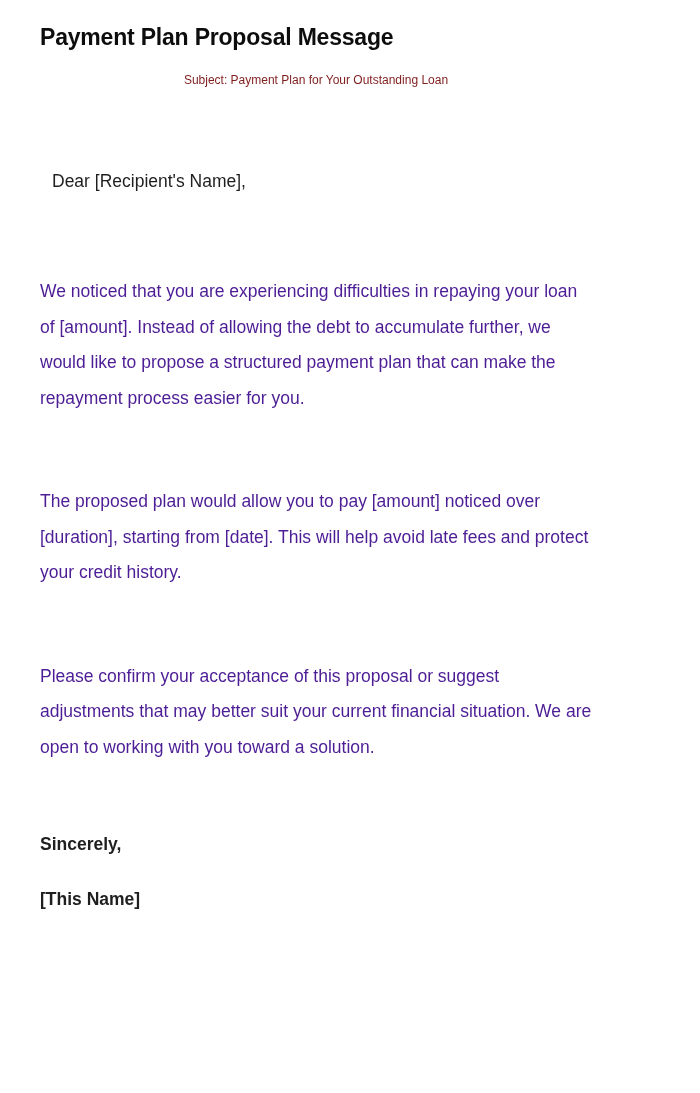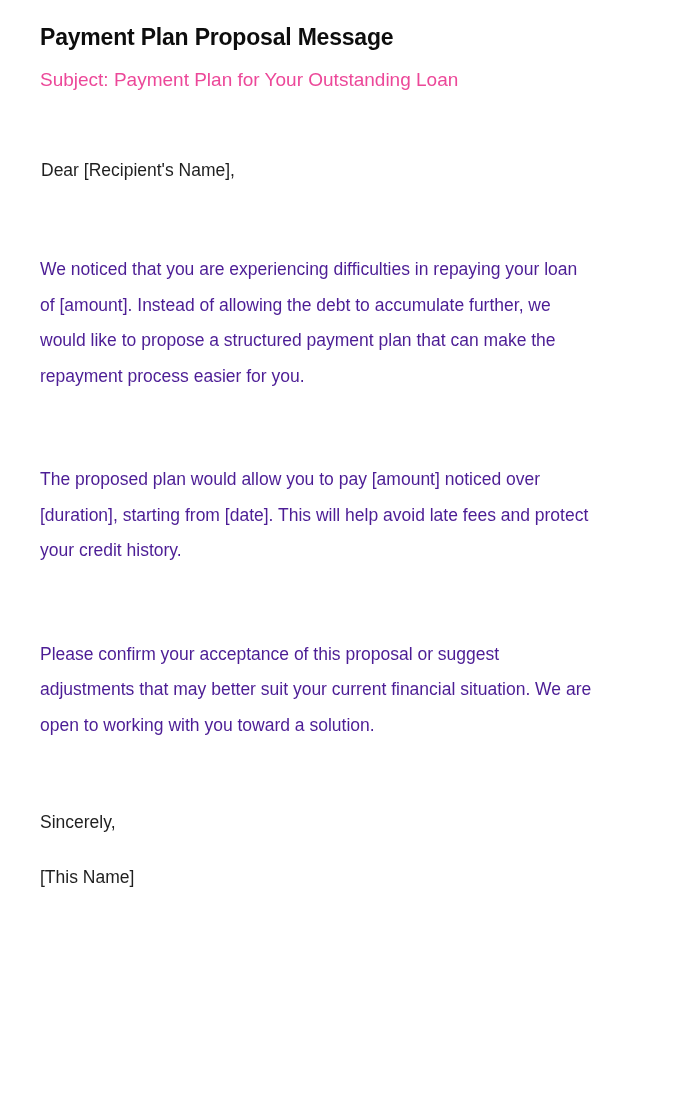--- a/index.html
+++ b/index.html
@@ -38,28 +38,29 @@
     font-size: 23px;
     font-weight: 700;
     line-height: 30px;
     letter-spacing: -0.2px;
     color: #0d0d0d;
   }
 
   .subject-line {
     margin: 0;
     padding-top: 15px;
-    font-size: 19px;
+    font-size: 12px;
     font-weight: 400;
     line-height: 26px;
-    color: #ec4899;
+    color: #7f1d1d;
+    text-align: center;
   }
 
   .salutation {
-    margin: 1px;
+    margin: 12px;
     padding-top: 63px;
     font-size: 17.5px;
     font-weight: 400;
     line-height: 26px;
     color: #1f1f1f;
   }
 
   .body-para {
     margin: 0;
     padding-top: 68px;
@@ -70,21 +71,21 @@
     max-width: 600px;
   }
 
   .closing-block {
     padding-top: 66px;
   }
 
   .closing-line {
     margin: 0;
     font-size: 17.5px;
-    font-weight: 400;
+    font-weight: 700;
     line-height: 26px;
     color: #1f1f1f;
   }
 
   .closing-line + .closing-line {
     padding-top: 29px;
   }
 
   .tail-space {
     height: 40px;

